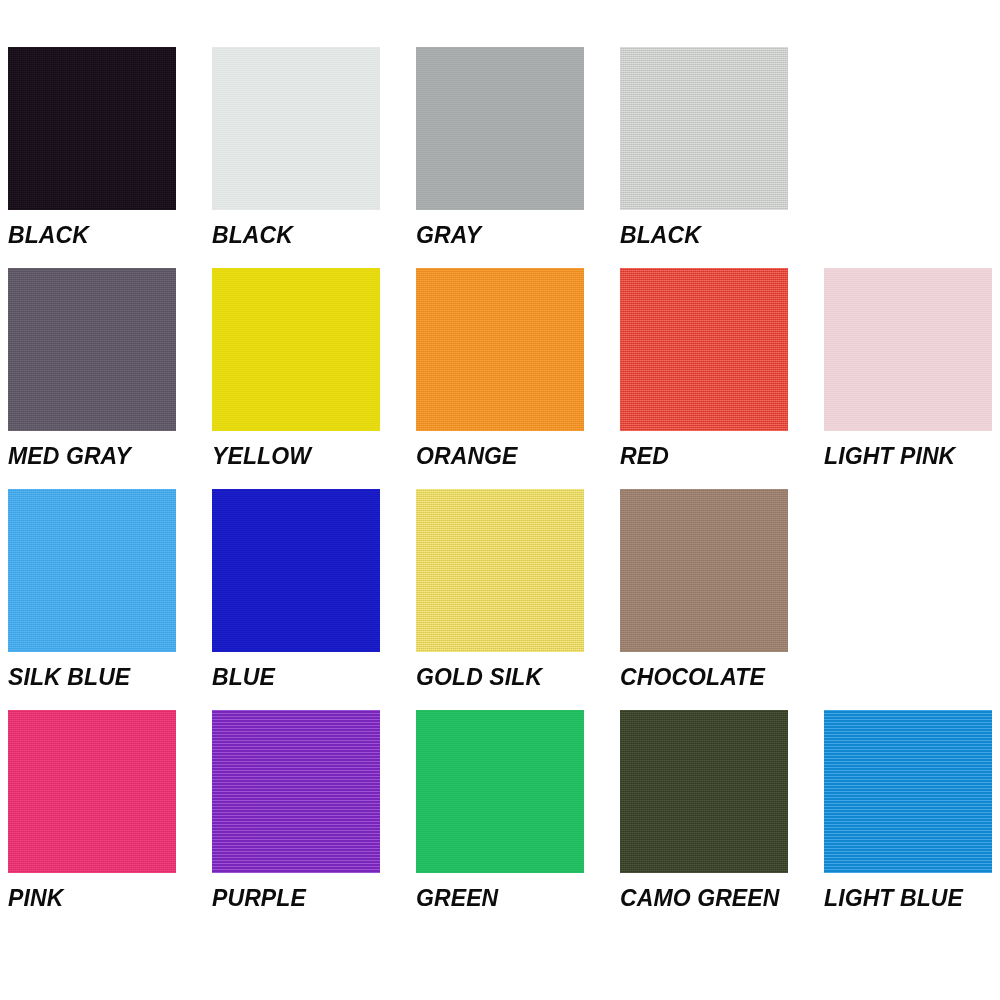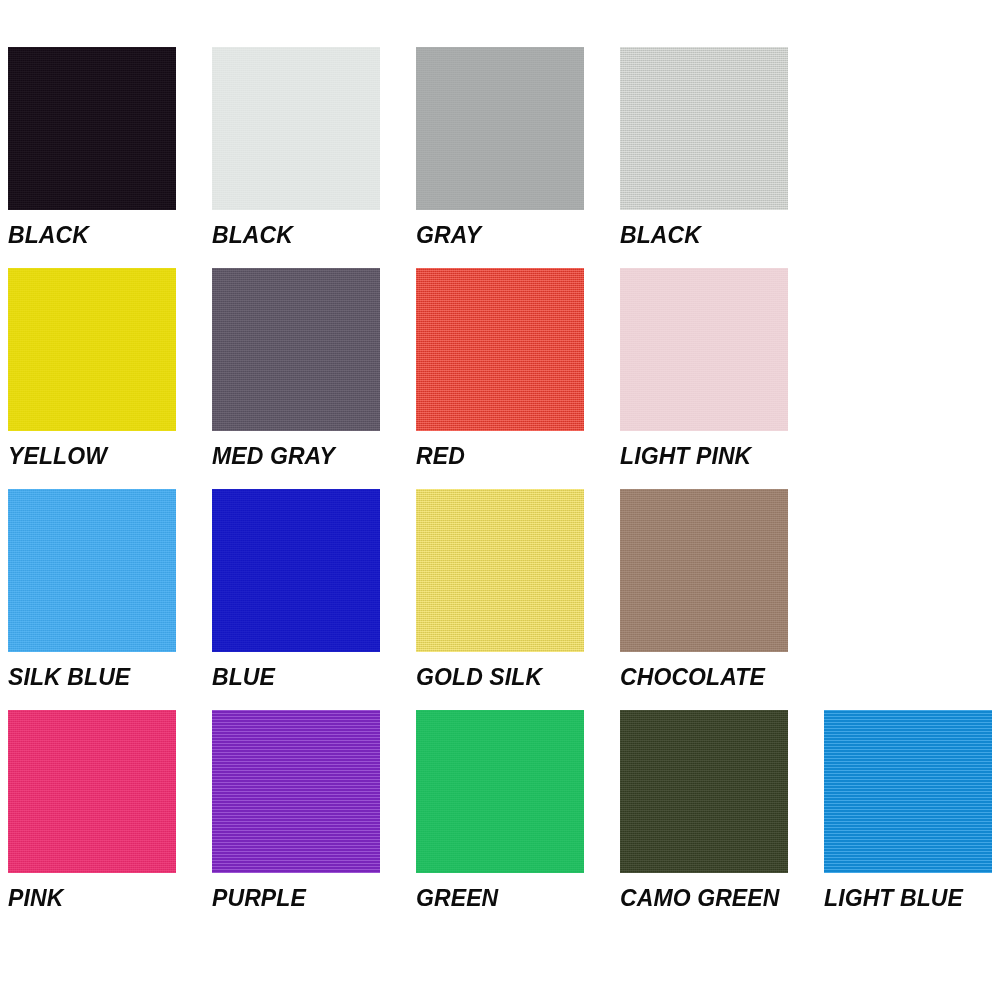--- a/index.html
+++ b/index.html
@@ -109,26 +109,30 @@
         <div class="swatch-chip tex-flat" style="background-color: rgb(168, 171, 171);"></div>
         <div class="swatch-label">GRAY</div>
       </div>
       <div class="swatch-cell">
         <div class="swatch-chip tex-strong" style="background-color: rgb(211, 214, 210);"></div>
         <div class="swatch-label">BLACK</div>
       </div>
     </div>
     <div class="swatch-row">
       <div class="swatch-cell">
+        <div class="swatch-chip" style="background-color: rgb(90, 82, 98);"></div>
+        <div class="swatch-label">MED GRAY</div>
+      </div>
+      <div class="swatch-cell">
         <div class="swatch-chip tex-flat" style="background-color: rgb(232, 220, 10);"></div>
         <div class="swatch-label">YELLOW</div>
       </div>
       <div class="swatch-cell">
-        <div class="swatch-chip" style="background-color: rgb(90, 82, 98);"></div>
-        <div class="swatch-label">MED GRAY</div>
+        <div class="swatch-chip" style="background-color: rgb(245, 145, 30);"></div>
+        <div class="swatch-label">ORANGE</div>
       </div>
       <div class="swatch-cell">
         <div class="swatch-chip tex-strong" style="background-color: rgb(238, 58, 44);"></div>
         <div class="swatch-label">RED</div>
       </div>
       <div class="swatch-cell">
         <div class="swatch-chip tex-flat" style="background-color: rgb(239, 212, 217);"></div>
         <div class="swatch-label">LIGHT PINK</div>
       </div>
     </div>

